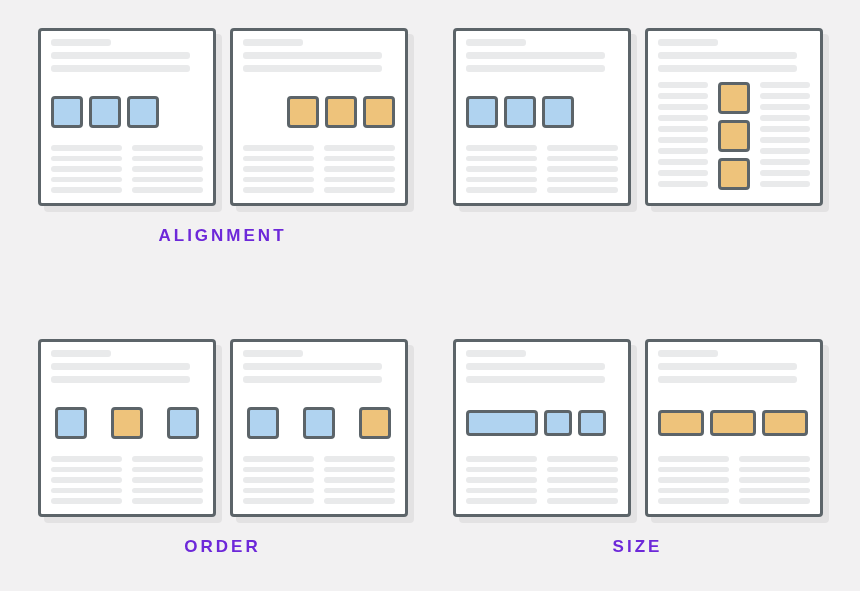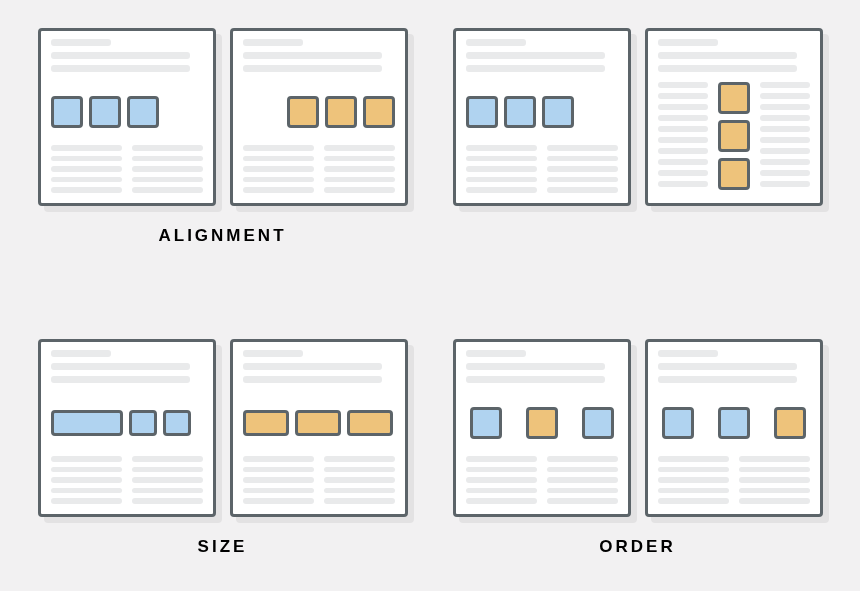--- a/index.html
+++ b/index.html
@@ -70,21 +70,21 @@
     display: flex;
     flex-direction: column;
     gap: 5px;
   }
   .col .tl { height: 6px; border-radius: 3px; background: #e9eaeb; }
   .label {
     margin-top: 20px;
     font-size: 17px;
     font-weight: 700;
     letter-spacing: 3px;
-    color: #000000;
+    color: #6d28d9;
     text-transform: uppercase;
   }
 
   
   .align-left  { justify-content: flex-start; gap: 6px; }
   .align-right { justify-content: flex-end; gap: 6px; }
 
   
   .dir-row { justify-content: flex-start; gap: 6px; }
   .dir-col-stack { display: flex; flex-direction: column; gap: 6px; }
@@ -253,20 +253,81 @@
 
 <div class="row">
 
   <div class="concept">
     <div class="pair">
 
       <div class="panel">
         <div class="hline title"></div>
         <div class="hline sub"></div>
         <div class="hline sub"></div>
+        <div class="feature order-row">
+          <div class="box blue"></div>
+          <div class="box orange"></div>
+          <div class="box blue"></div>
+        </div>
+        <div class="cols">
+          <div class="col">
+              <div class="tl"></div>
+              <div class="tl"></div>
+              <div class="tl"></div>
+              <div class="tl"></div>
+              <div class="tl"></div>
+            </div>
+          <div class="col">
+              <div class="tl"></div>
+              <div class="tl"></div>
+              <div class="tl"></div>
+              <div class="tl"></div>
+              <div class="tl"></div>
+            </div>
+        </div>
+      </div>
+
+      <div class="panel">
+        <div class="hline title"></div>
+        <div class="hline sub"></div>
+        <div class="hline sub"></div>
+        <div class="feature order-row">
+          <div class="box blue"></div>
+          <div class="box blue"></div>
+          <div class="box orange"></div>
+        </div>
+        <div class="cols">
+          <div class="col">
+              <div class="tl"></div>
+              <div class="tl"></div>
+              <div class="tl"></div>
+              <div class="tl"></div>
+              <div class="tl"></div>
+            </div>
+          <div class="col">
+              <div class="tl"></div>
+              <div class="tl"></div>
+              <div class="tl"></div>
+              <div class="tl"></div>
+              <div class="tl"></div>
+            </div>
+        </div>
+      </div>
+
+    </div>
+    <div class="label">ORDER</div>
+  </div>
+
+  <div class="concept">
+    <div class="pair">
+
+      <div class="panel">
+        <div class="hline title"></div>
+        <div class="hline sub"></div>
+        <div class="hline sub"></div>
         <div class="feature size-row size-a">
           <div class="box blue b1"></div>
           <div class="box blue b2"></div>
           <div class="box blue b3"></div>
         </div>
         <div class="cols">
           <div class="col">
               <div class="tl"></div>
               <div class="tl"></div>
               <div class="tl"></div>
@@ -307,74 +368,13 @@
               <div class="tl"></div>
               <div class="tl"></div>
             </div>
         </div>
       </div>
 
     </div>
     <div class="label">SIZE</div>
   </div>
 
-  <div class="concept">
-    <div class="pair">
-
-      <div class="panel">
-        <div class="hline title"></div>
-        <div class="hline sub"></div>
-        <div class="hline sub"></div>
-        <div class="feature order-row">
-          <div class="box blue"></div>
-          <div class="box orange"></div>
-          <div class="box blue"></div>
-        </div>
-        <div class="cols">
-          <div class="col">
-              <div class="tl"></div>
-              <div class="tl"></div>
-              <div class="tl"></div>
-              <div class="tl"></div>
-              <div class="tl"></div>
-            </div>
-          <div class="col">
-              <div class="tl"></div>
-              <div class="tl"></div>
-              <div class="tl"></div>
-              <div class="tl"></div>
-              <div class="tl"></div>
-            </div>
-        </div>
-      </div>
-
-      <div class="panel">
-        <div class="hline title"></div>
-        <div class="hline sub"></div>
-        <div class="hline sub"></div>
-        <div class="feature order-row">
-          <div class="box blue"></div>
-          <div class="box blue"></div>
-          <div class="box orange"></div>
-        </div>
-        <div class="cols">
-          <div class="col">
-              <div class="tl"></div>
-              <div class="tl"></div>
-              <div class="tl"></div>
-              <div class="tl"></div>
-              <div class="tl"></div>
-            </div>
-          <div class="col">
-              <div class="tl"></div>
-              <div class="tl"></div>
-              <div class="tl"></div>
-              <div class="tl"></div>
-              <div class="tl"></div>
-            </div>
-        </div>
-      </div>
-
-    </div>
-    <div class="label">ORDER</div>
-  </div>
-
 </div>
 
 </body></html>

